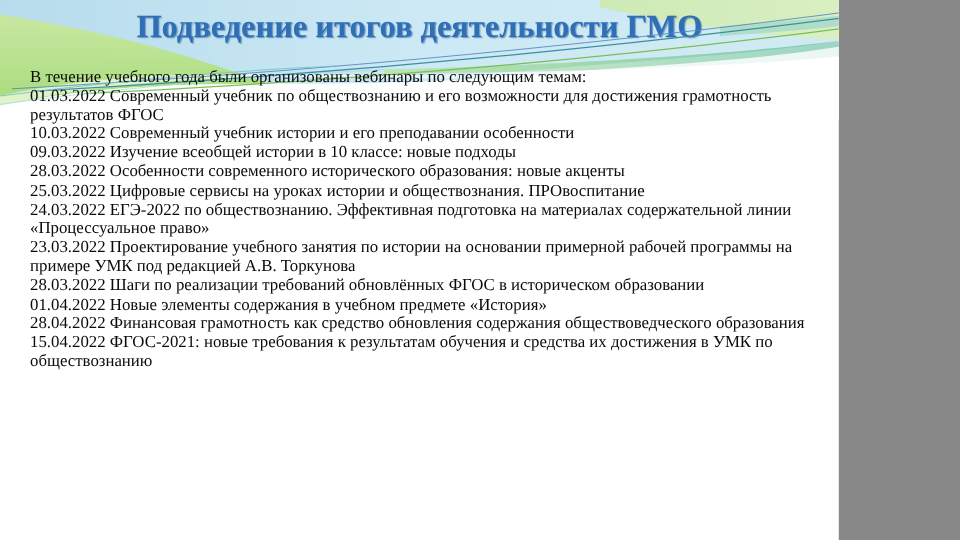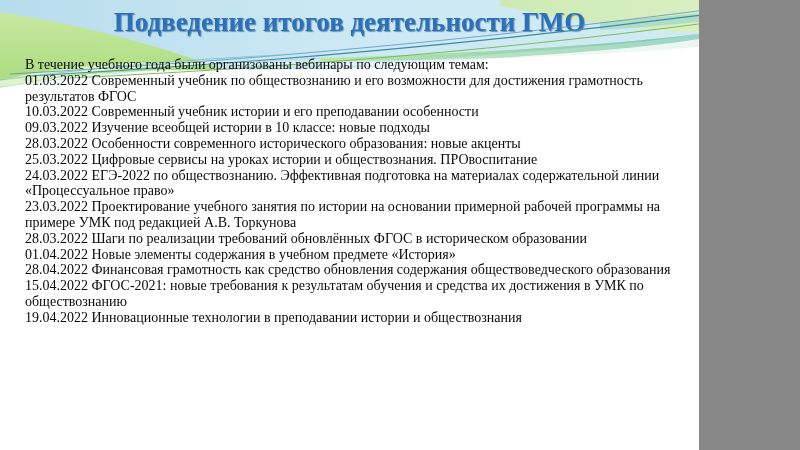--- a/index.html
+++ b/index.html
@@ -91,16 +91,15 @@
     <p class="line"><span>10.03.2022</span> <span>Современный учебник истории и его преподавании особенности</span></p>
     <p class="line"><span>09.03.2022</span> <span>Изучение всеобщей истории в 10 классе: новые подходы</span></p>
     <p class="line"><span>28.03.2022</span> <span>Особенности современного исторического образования: новые акценты</span></p>
     <p class="line"><span>25.03.2022</span> <span>Цифровые сервисы на уроках истории и обществознания. ПРОвоспитание</span></p>
     <p class="line"><span>24.03.2022</span> <span>ЕГЭ-2022 по обществознанию. Эффективная подготовка на материалах содержательной линии «Процессуальное право»</span></p>
     <p class="line"><span>23.03.2022</span> <span>Проектирование учебного занятия по истории на основании примерной рабочей программы на примере УМК под редакцией А.В. Торкунова</span></p>
     <p class="line"><span>28.03.2022</span> <span>Шаги по реализации требований обновлённых ФГОС в историческом образовании</span></p>
     <p class="line"><span>01.04.2022</span> <span>Новые элементы содержания в учебном предмете «История»</span></p>
     <p class="line"><span>28.04.2022</span> <span>Финансовая грамотность как средство обновления содержания обществоведческого образования</span></p>
     <p class="line"><span>15.04.2022</span> <span>ФГОС-2021: новые требования к результатам обучения и средства их достижения в УМК по обществознанию</span></p>
-    <p class="line"><span>19.04.2022</span> <span>Инновационные технологии в преподавании истории и обществознания</span></p>
   </div>
 
 </div>
 
 </body></html>

